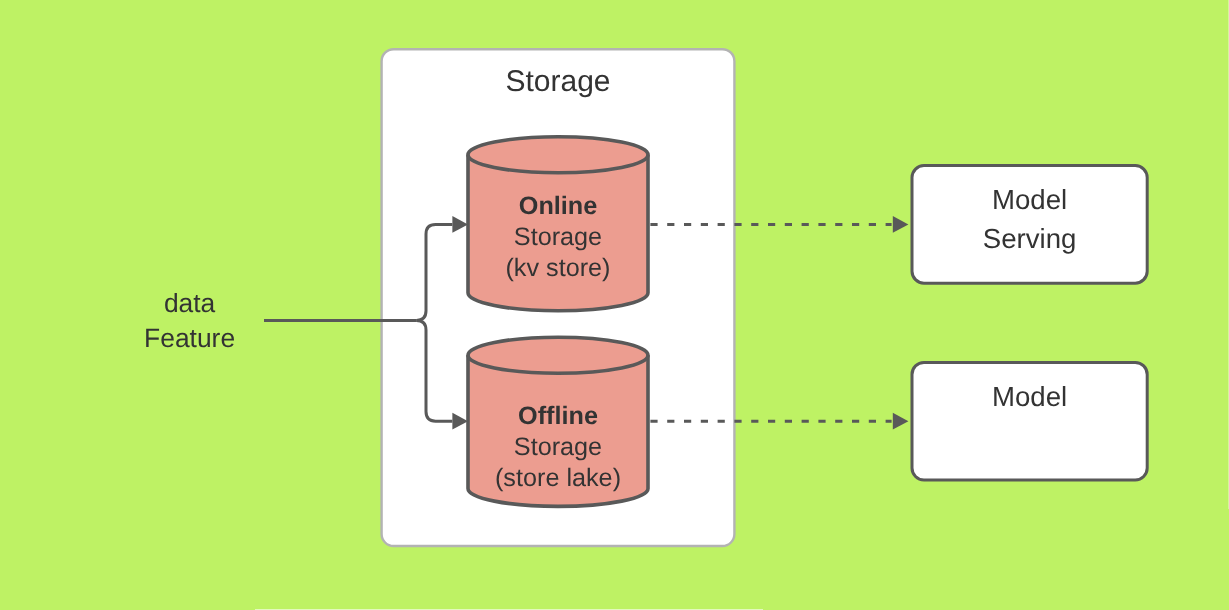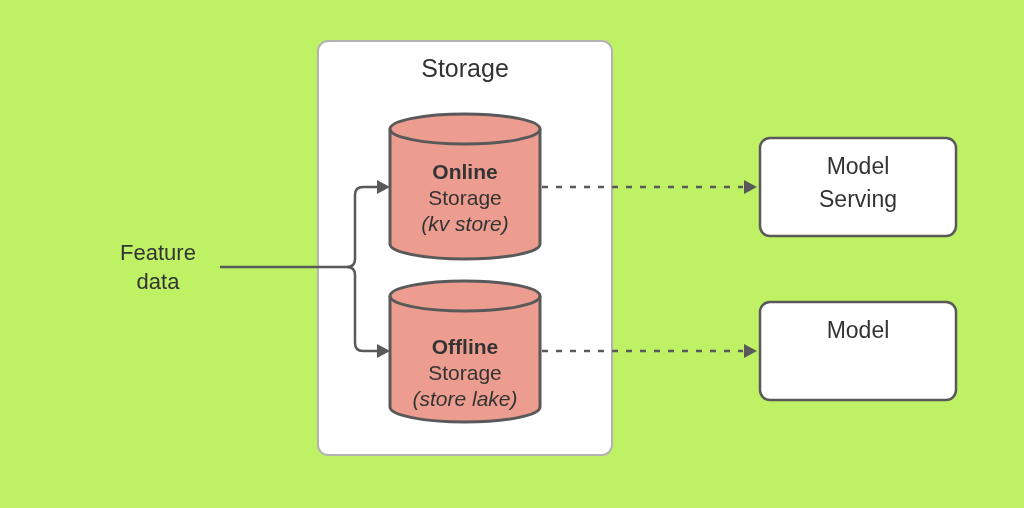--- a/index.html
+++ b/index.html
@@ -32,21 +32,21 @@
   }
   .cyl-label.online { top: 159px; }
   .cyl-label.offline { top: 334px; }
   .box-label {
     left: 760px; width: 196px;
     font-size: 23px; line-height: 33px;
   }
   .box-label.serving { top: 150px; }
   .box-label.training { top: 314px; }
   .b { font-weight: bold; }
-  .i { font-style: italic; }
+  .i { }
 </style>
 </head>
 <body>
 
 <div id="canvas">
 
   <svg width="1024" height="508" viewBox="0 0 1024 508">
 
     <rect x="318" y="41" width="294" height="414" rx="10" fill="#ffffff" stroke="#B3B3B3" stroke-width="2"></rect>
 
@@ -74,22 +74,22 @@
 
     <rect x="760" y="138" width="196" height="98" rx="10" fill="#ffffff" stroke="#595959" stroke-width="2.5"></rect>
     <rect x="760" y="302" width="196" height="98" rx="10" fill="#ffffff" stroke="#595959" stroke-width="2.5"></rect>
   </svg>
 
   <div class="label group-title">
     <span>Storage</span>
   </div>
 
   <div class="label feature-label">
+    <div>data</div>
     <div>Feature</div>
-    <div>data</div>
   </div>
 
   <div class="label cyl-label online">
     <div class="b">Online</div>
     <div>Storage</div>
     <div class="i">(kv store)</div>
   </div>
 
   <div class="label cyl-label offline">
     <div class="b">Offline</div>

